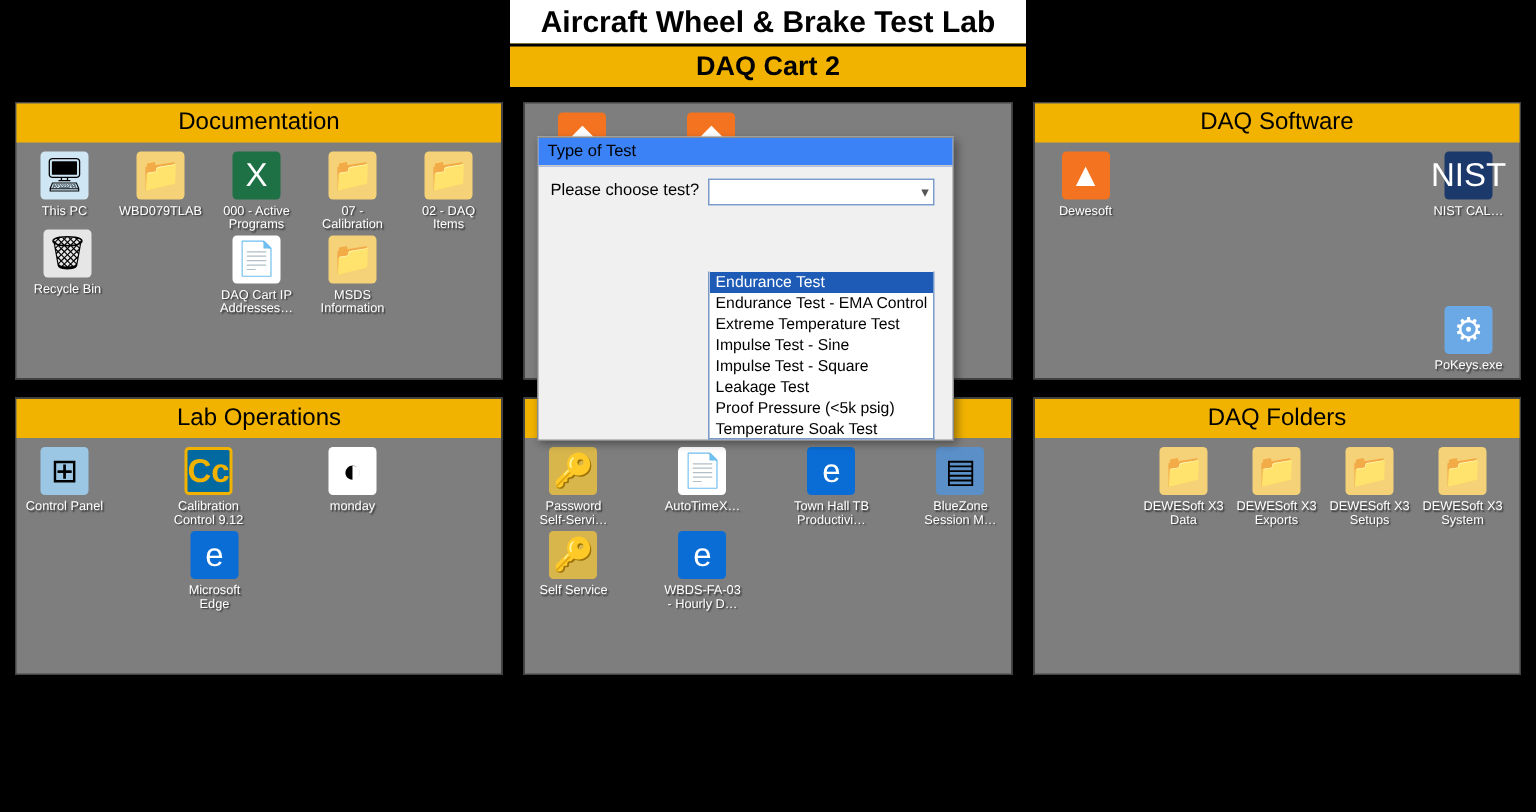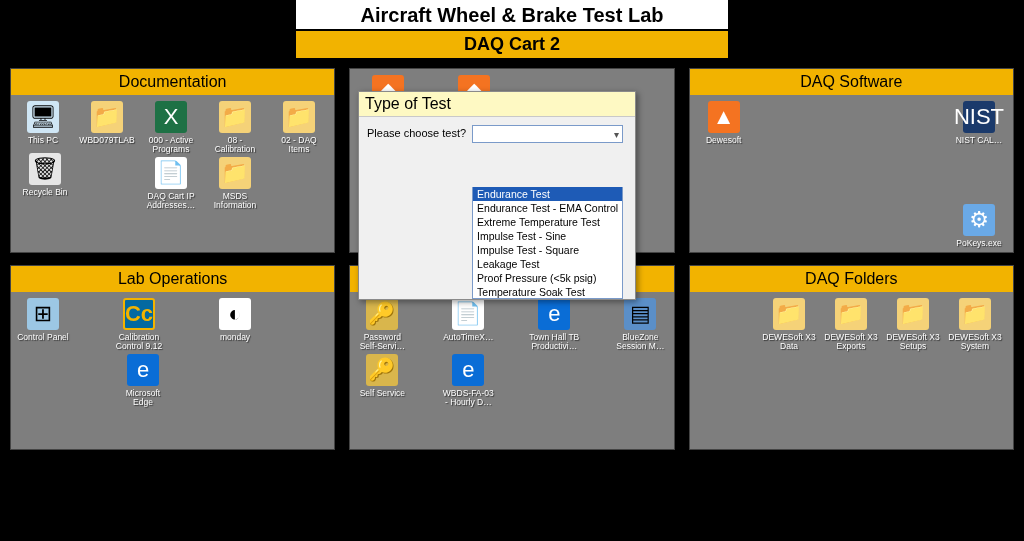--- a/index.html
+++ b/index.html
@@ -7,21 +7,21 @@
     width: 1024px;
     height: 541px;
     background: #000;
     font-family: "Segoe UI", Tahoma, sans-serif;
     position: relative;
     overflow: hidden;
   }
   
   .title-block {
     background: #fff;
-    width: 432px;
+    width: 344px;
     margin: 0 auto;
     text-align: center;
   }
   .title-main {
     font-size: 20px;
     font-weight: 700;
     padding: 4px 0 2px 0;
   }
   .title-sub {
     background: #f2b300;
@@ -129,24 +129,24 @@
     top: 91px;
     left: 358px;
     width: 278px;
     background: #f0f0f0;
     border: 1px solid #8a8a8a;
     box-shadow: 2px 2px 6px rgba(0,0,0,.4);
     z-index: 50;
     font-size: 11px;
   }
   .dialog-title {
-    background: #fef9c3;
+    background: #3b82f6;
     color: #000;
     padding: 3px 6px;
-    font-size: 16px;
+    font-size: 11px;
     border-bottom: 1px solid #c9c9c9;
   }
   .dialog-body {
     padding: 8px 24px 0 8px;
     display: flex;
     align-items: flex-start;
     gap: 6px;
   }
   .dialog-body .prompt { white-space: nowrap; padding-top:2px; }
   .combo {
@@ -210,21 +210,21 @@
           <div class="desktop-icon">
             <div class="glyph g-folder">📁</div>
             <div class="label">WBD079TLAB</div>
           </div>
           <div class="desktop-icon">
             <div class="glyph g-excel">X</div>
             <div class="label">000 - Active Programs</div>
           </div>
           <div class="desktop-icon">
             <div class="glyph g-folder">📁</div>
-            <div class="label">08 - Calibration</div>
+            <div class="label">07 - Calibration</div>
           </div>
           <div class="desktop-icon">
             <div class="glyph g-folder">📁</div>
             <div class="label">02 - DAQ Items</div>
           </div>
         </div>
       <div class="icons-row" id="doc-row2" style="margin-left:128px; margin-top:2px;">
           <div class="desktop-icon">
             <div class="glyph g-file">📄</div>
             <div class="label">DAQ Cart IP Addresses…</div>

